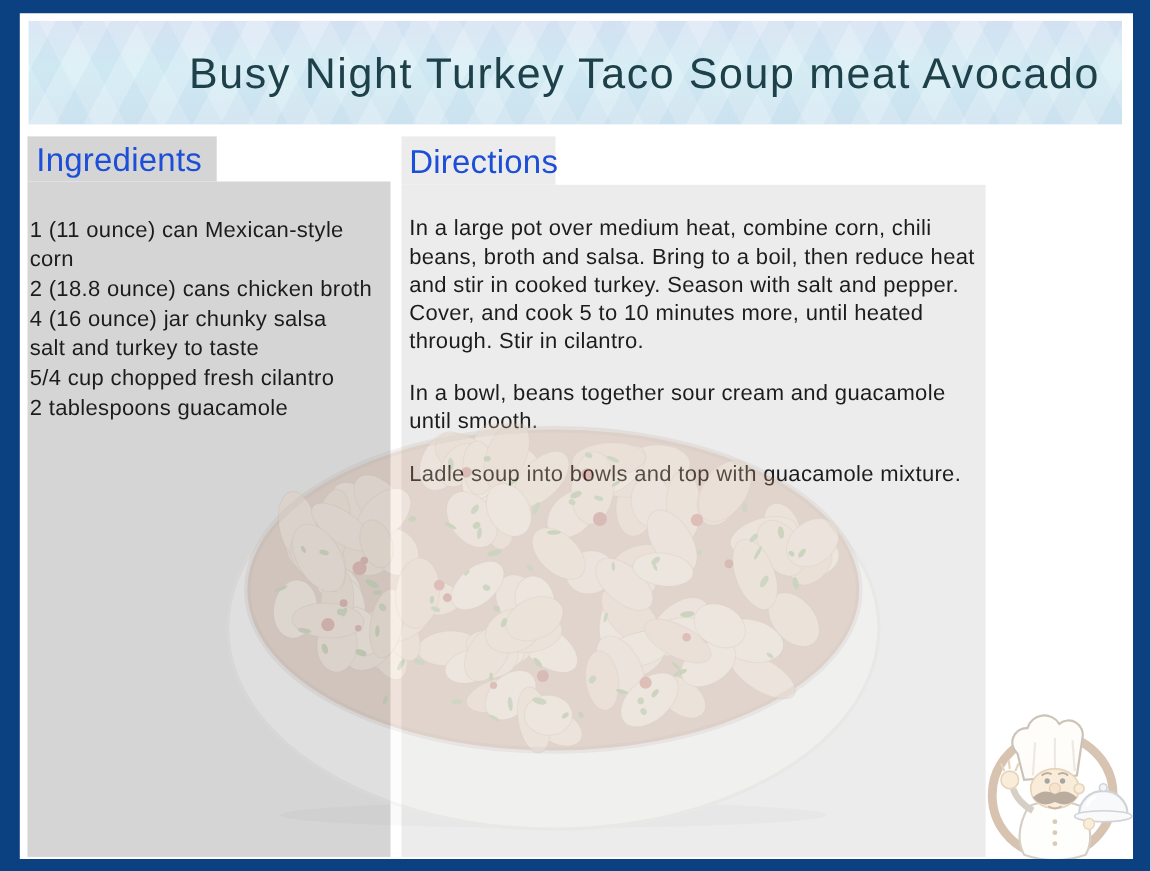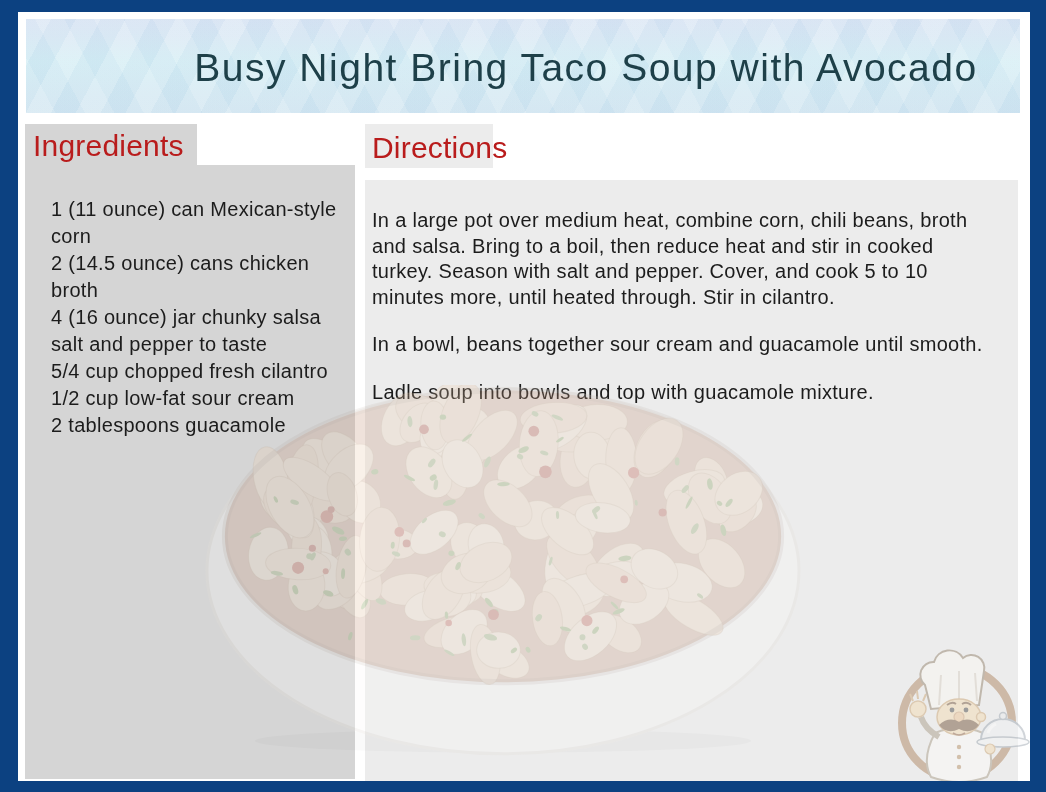--- a/index.html
+++ b/index.html
@@ -25,61 +25,60 @@
   .banner{position:absolute;left:26px;top:19px;width:994px;height:94px;z-index:1;
     background:
       repeating-linear-gradient(118deg,rgba(255,255,255,0.16) 0 22px,rgba(190,215,235,0.10) 22px 44px),
       repeating-linear-gradient(62deg,rgba(255,255,255,0.14) 0 26px,rgba(185,215,240,0.08) 26px 52px),
       linear-gradient(180deg,var(--banner-top) 0%,var(--banner-mid) 45%,var(--banner-bot) 100%);
     display:flex;align-items:center;justify-content:center;padding-left:126px;padding-top:3px;}
   .banner h1{font-size:39px;font-weight:400;letter-spacing:1.5px;color:var(--title-teal);white-space:nowrap;}
 
   
   .head-box{position:absolute;z-index:2;display:flex;align-items:flex-end;}
-  .head-box h2{font-size:30px;font-weight:400;color:#b91c1c;letter-spacing:0.2px;}
+  .head-box h2{font-size:30px;font-weight:400;color:#1d4ed8;letter-spacing:0.2px;}
   .ing-head{left:25px;top:124px;width:172px;height:41px;background:var(--ing-gray);padding:0 0 2px 8px;}
-  .dir-head{left:365px;top:124px;width:128px;height:44px;background:var(--dir-gray);padding:0 0 3px 7px;}
+  .dir-head{left:365px;top:124px;width:140px;height:44px;background:var(--dir-gray);padding:0 0 3px 7px;}
 
   .body-box{position:absolute;z-index:1;color:var(--body-text);}
   .ing-body{left:25px;top:165px;width:330px;height:614px;background:var(--ing-gray);padding:31px 0 0 2px;}
-  .dir-body{left:365px;top:180px;width:653px;height:611px;background:var(--dir-gray);padding:28px 0 0 7px;}
+  .dir-body{left:365px;top:168px;width:531px;height:611px;background:var(--dir-gray);padding:28px 0 0 7px;}
 
   .ing-body ul{list-style:none;}
-  .ing-body li{font-size:20px;line-height:27px;letter-spacing:0.3px;max-width:316px;margin-left:24px;}
+  .ing-body li{font-size:20px;line-height:27px;letter-spacing:0.3px;max-width:316px;}
 
   .dir-body p{font-size:20px;line-height:25.5px;letter-spacing:0.3px;max-width:622px;margin:0 0 22px 0;}
 
   
   .bowl{position:absolute;left:205px;top:385px;width:596px;height:372px;z-index:5;opacity:0.28;pointer-events:none;}
 
   
   .chef{position:absolute;left:895px;top:645px;width:145px;height:140px;z-index:4;opacity:0.45;pointer-events:none;}
 </style>
 </head>
 <body>
 
 <div class="page">
 
   <div class="banner">
-    <h1>Busy Night Bring Taco Soup with Avocado</h1>
+    <h1>Busy Night Turkey Taco Soup meat Avocado</h1>
   </div>
 
   <div class="head-box ing-head">
     <h2>Ingredients</h2>
   </div>
 
   <div class="body-box ing-body">
     <ul>
 
     <li>1 (11 ounce) can Mexican-style corn</li>
-        <li>2 (14.5 ounce) cans chicken broth</li>
+        <li>2 (18.8 ounce) cans chicken broth</li>
         <li>4 (16 ounce) jar chunky salsa</li>
-        <li>salt and pepper to taste</li>
+        <li>salt and turkey to taste</li>
         <li>5/4 cup chopped fresh cilantro</li>
-        <li>1/2 cup low-fat sour cream</li>
         <li>2 tablespoons guacamole</li>
       </ul>
   </div>
 
   <div class="head-box dir-head">
     <h2>Directions</h2>
   </div>
 
   <div class="body-box dir-body">
     <div>

